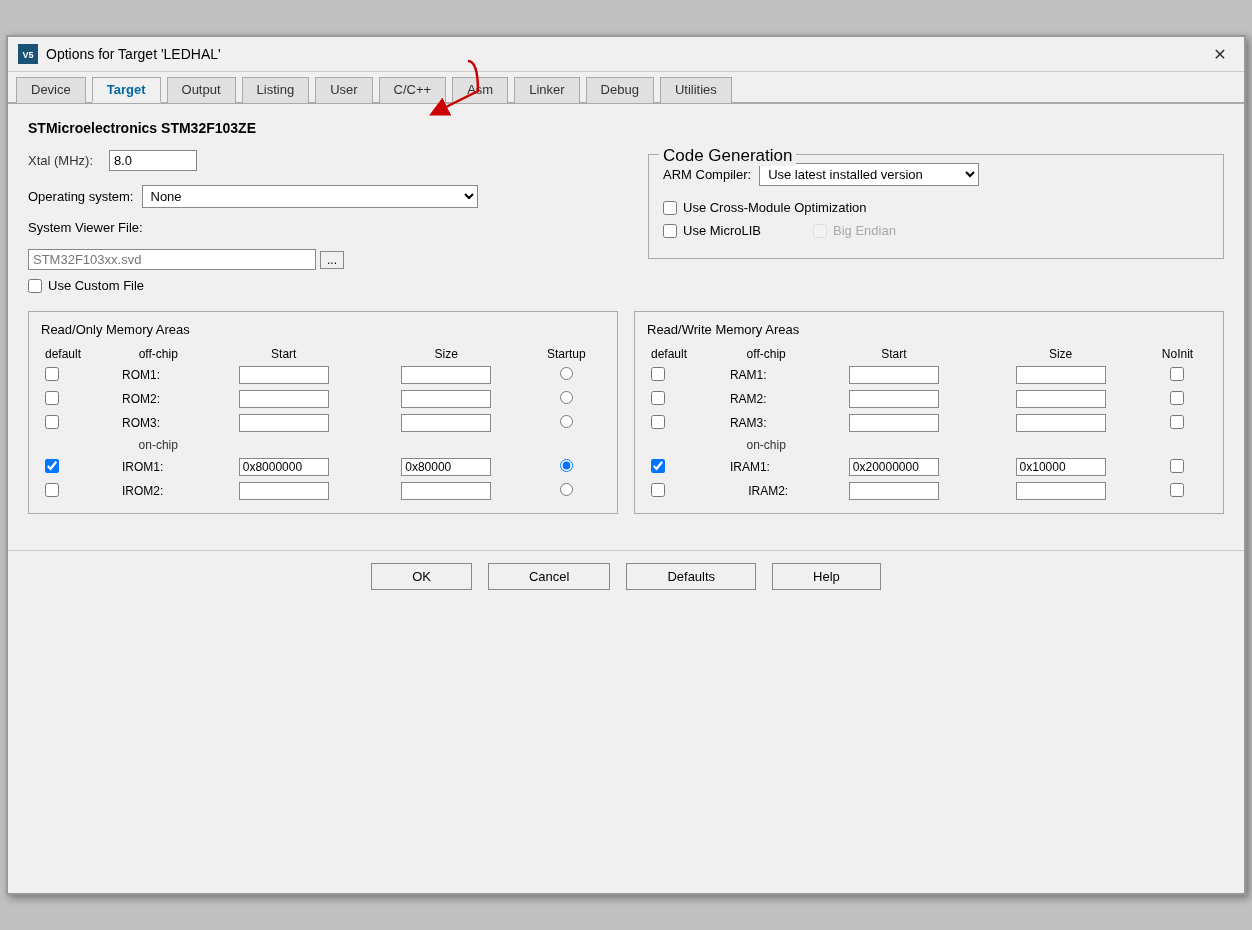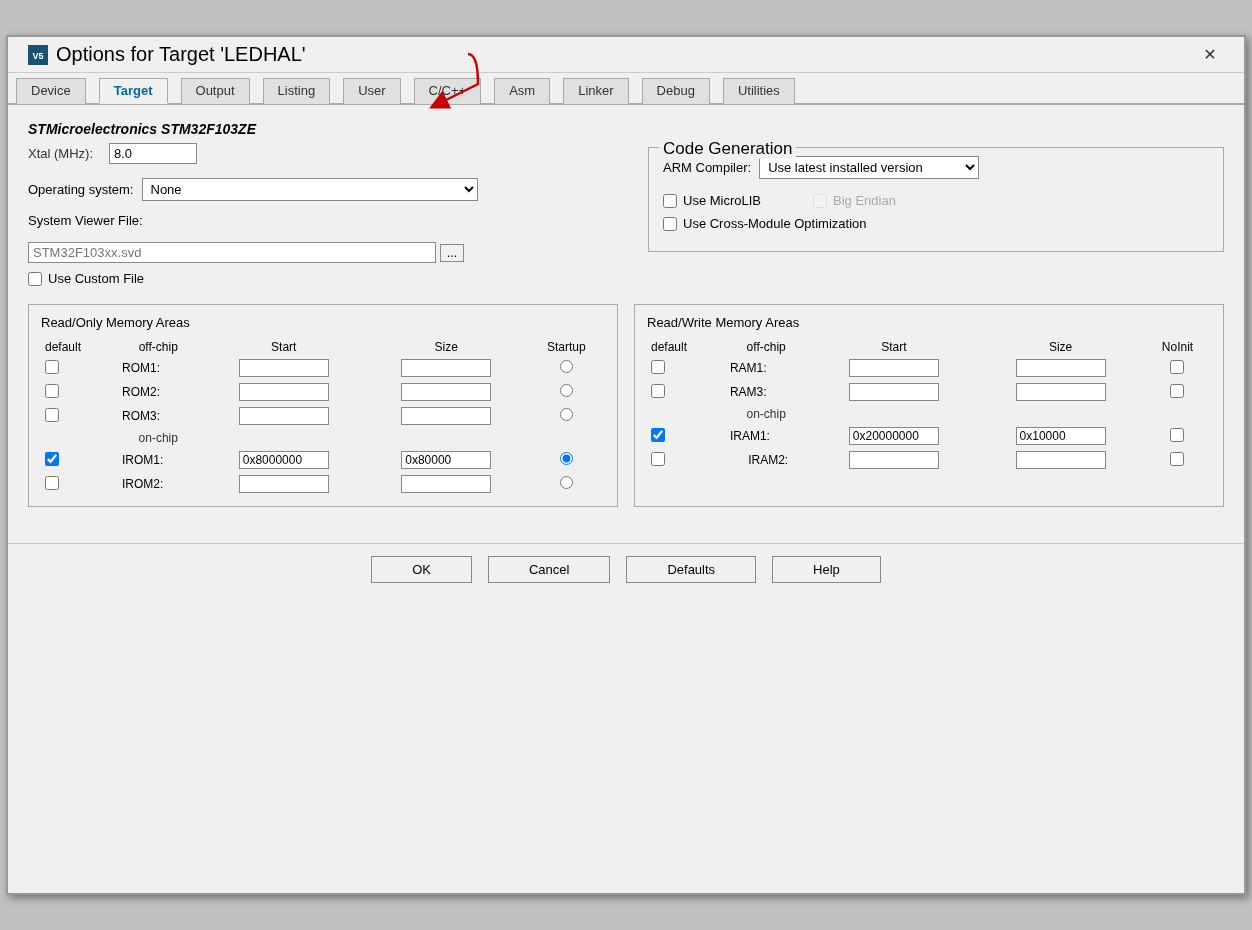--- a/index.html
+++ b/index.html
@@ -17,21 +17,21 @@
       background: #f0f0f0;
       border: 2px solid #999;
       width: 1240px;
       min-height: 860px;
       box-shadow: 3px 3px 8px rgba(0,0,0,0.4);
       position: relative;
     }
     .title-bar {
       background: #f0f0f0;
       border-bottom: 1px solid #ccc;
-      padding: 6px 20px;
+      padding: 6px 10px;
       display: flex;
       align-items: center;
       justify-content: space-between;
     }
     .title-bar-left {
       display: flex;
       align-items: center;
       gap: 8px;
     }
     .title-icon {
@@ -39,21 +39,21 @@
       height: 20px;
       background: #1a5276;
       display: flex;
       align-items: center;
       justify-content: center;
       color: white;
       font-weight: bold;
       font-size: 11px;
     }
     .title-text {
-      font-size: 20px;
+      font-size: 14px;
       font-weight: normal;
       text-align: right;
     }
     .close-btn {
       width: 28px;
       height: 22px;
       background: none;
       border: none;
       cursor: pointer;
       font-size: 16px;
@@ -61,21 +61,21 @@
       display: flex;
       align-items: center;
       justify-content: center;
     }
     
     .tab-bar {
       display: flex;
       background: #f0f0f0;
       border-bottom: 2px solid #aaa;
       padding: 4px 8px 0 8px;
-      gap: 13px;
+      gap: 6px;
     }
     .tab {
       padding: 4px 14px;
       border: 1px solid #aaa;
       border-bottom: none;
       background: #e0e0e0;
       cursor: pointer;
       font-size: 13px;
       color: #333;
       position: relative;
@@ -88,23 +88,22 @@
       font-weight: bold;
       z-index: 1;
     }
     
     .content {
       padding: 16px 20px;
     }
     .device-title {
       font-size: 14px;
       font-weight: bold;
-      margin-bottom: 6px;
+      margin-bottom: 14px;
       color: #000;
-      font-style: italic;
     }
     
     .top-row {
       display: flex;
       align-items: center;
       gap: 16px;
       margin-bottom: 14px;
     }
     .xtal-label { color: #333; }
     .xtal-input {
@@ -146,21 +145,21 @@
     .svf-row {
       margin-bottom: 8px;
     }
     .svf-label { margin-bottom: 14px; }
     .svf-input-row {
       display: flex;
       align-items: center;
       gap: 4px;
     }
     .svf-input {
-      width: 408px;
+      width: 288px;
       padding: 2px 4px;
       border: 1px solid #888;
       background: white;
       font-size: 13px;
       color: #888;
     }
     .browse-btn {
       padding: 1px 6px;
       border: 1px solid #888;
       background: #f0f0f0;
@@ -351,28 +350,28 @@
             <select class="arm-compiler-select">
               <option>Use latest installed version</option>
               <option>ARM Compiler 5</option>
               <option>ARM Compiler 6</option>
             </select>
           </div>
 
           <div style="margin-top: 14px;">
             <div class="cb-row">
               <input type="checkbox" style="">
+              <span>Use Cross-Module Optimization</span>
+            </div>
+            <div class="cb-row">
+              <input type="checkbox" style="">
               <span>Use MicroLIB</span>
               <span style="margin-left: 40px;"></span>
               <input type="checkbox" disabled="" style="">
               <span style="color: #aaa;">Big Endian</span>
-            </div>
-            <div class="cb-row">
-              <input type="checkbox" style="">
-              <span>Use Cross-Module Optimization</span>
             </div>
           </div>
         </div>
       </div>
     </div>
 
     <div style="position: relative; height: 0;">
       <svg style="position:absolute; top:-260px; left:350px; pointer-events:none; z-index:10;" width="120" height="80">
         <defs>
           <marker id="ah" markerWidth="8" markerHeight="8" refX="4" refY="4" orient="auto">
@@ -463,20 +462,27 @@
           <tbody>
 
             <tr>
               <td><input type="checkbox" style=""></td>
               <td style="text-align:left; padding-left:8px;">RAM1:</td>
               <td><input class="mem-input" type="text" value="" style=""></td>
               <td><input class="mem-input" type="text" value="" style=""></td>
               <td><input type="checkbox" style=""></td>
             </tr>
 
+            <tr>
+              <td><input type="checkbox" style=""></td>
+              <td style="text-align:left; padding-left:8px;">RAM2:</td>
+              <td><input class="mem-input" type="text" value="" style=""></td>
+              <td><input class="mem-input" type="text" value="" style=""></td>
+              <td><input type="checkbox" style=""></td>
+            </tr>
 
             <tr>
               <td><input type="checkbox" style=""></td>
               <td style="text-align:left; padding-left:8px;">RAM3:</td>
               <td><input class="mem-input" type="text" value="" style=""></td>
               <td><input class="mem-input" type="text" value="" style=""></td>
               <td><input type="checkbox" style=""></td>
             </tr>
 
             <tr>

